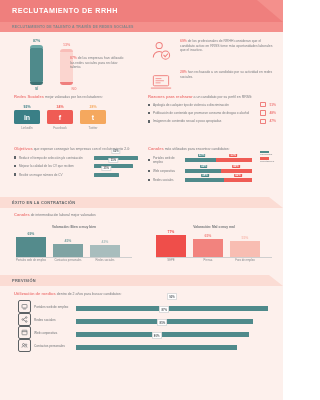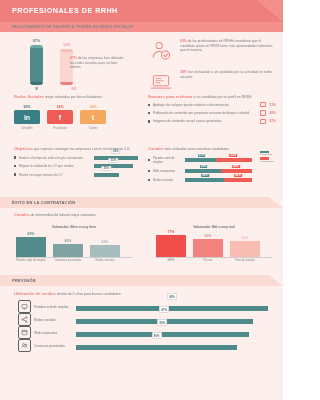--- a/index.html
+++ b/index.html
@@ -153,21 +153,21 @@
   }
   svg{display:block;}
 </style>
 </head>
 <body>
 
 <div class="page">
 
   <div class="hdr">
     <div class="hdr-band"></div>
-    <div class="hdr-title">PROFESIONALES DE RRHH</div>
+    <div class="hdr-title">RECLUTAMIENTO DE RRHH</div>
     <div class="hdr-sub">RECLUTAMIENTO DE TALENTO A TRAVÉS DE REDES SOCIALES</div>
   </div>
 
   <div class="b1">
     <div class="tubes">
 
       <div class="tube" style="left:4px;">
         <div class="pct" style="color:#4f8a8b;top:-6px;">87%</div>
         <div class="cap" style="background:#6fa9a7;"></div>
         <div class="body" style="height:34px;background:#4f8a8b;"></div>

